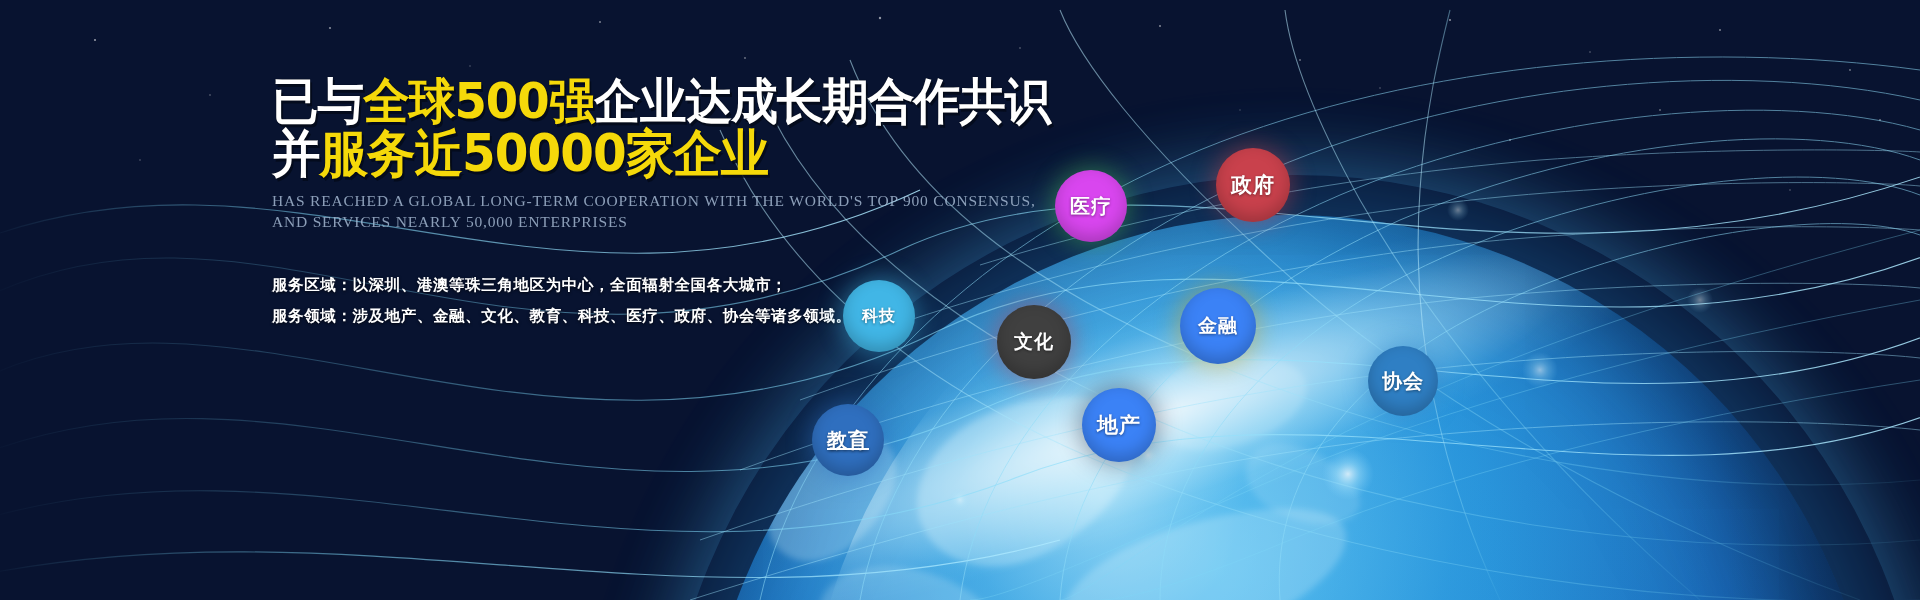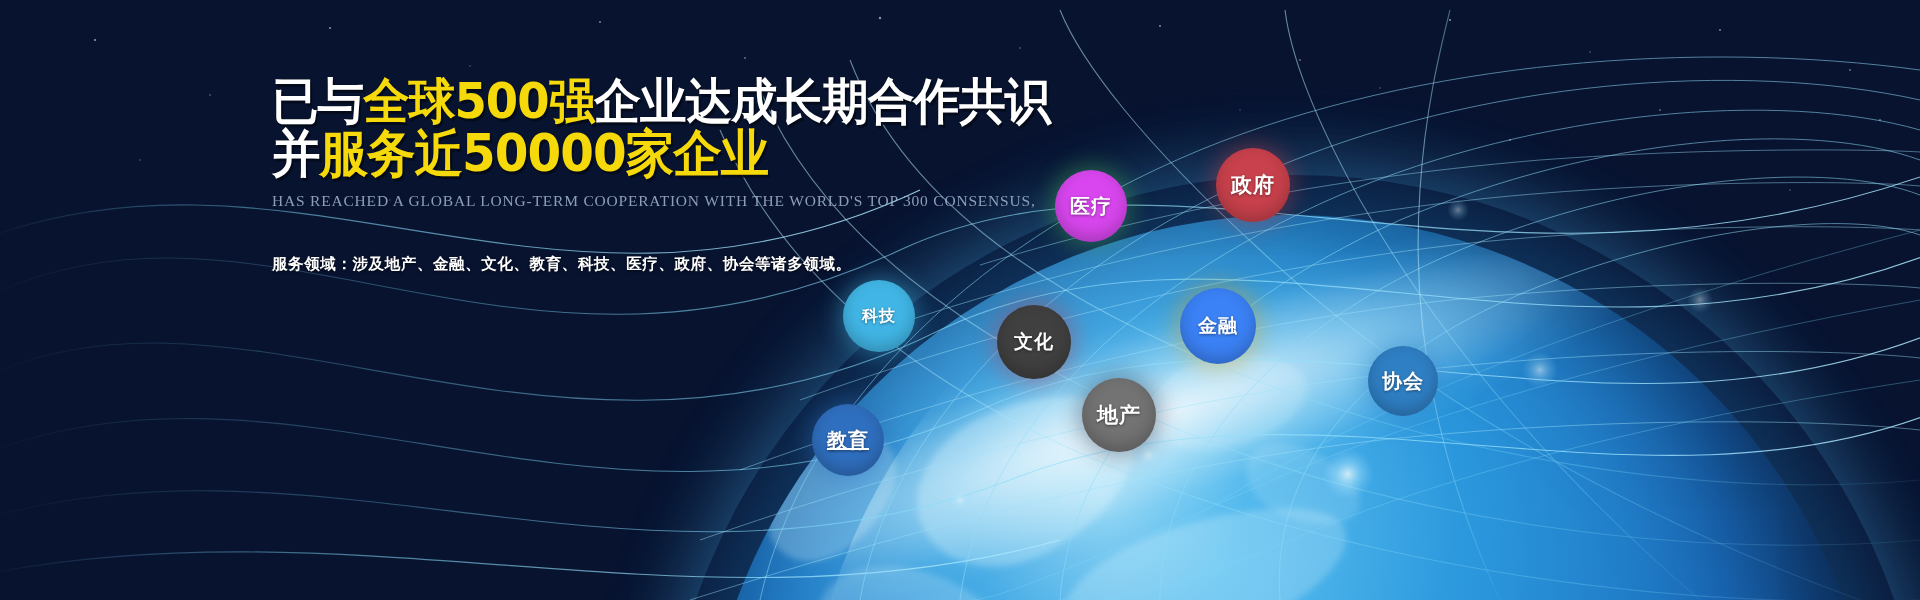--- a/index.html
+++ b/index.html
@@ -236,24 +236,26 @@
     <div class="headline">
       <div class="hl-line l1">
         <span class="w">已与</span><span class="y">全球500强</span><span class="w">企业达成长期合作共识</span>
       </div>
       <div class="hl-line l2">
         <span class="w">并</span><span class="y">服务近50000家企业</span>
       </div>
     </div>
 
     <div class="subeng">
-      <div>HAS REACHED A GLOBAL LONG-TERM COOPERATION WITH THE WORLD'S TOP 300 CONSENSUS,</div>
+      <div>HAS REACHED A GLOBAL LONG-TERM COOPERATION WITH THE WORLD'S TOP 900 CONSENSUS,</div>
+      <div>AND SERVICES NEARLY 50,000 ENTERPRISES</div>
     </div>
 
     <div class="body">
+      <div class="body-line">服务区域：以深圳、港澳等珠三角地区为中心，全面辐射全国各大城市；</div>
       <div class="body-line">服务领域：涉及地产、金融、文化、教育、科技、医疗、政府、协会等诸多领域。</div>
     </div>
 
   </div>
 
   <div id="node-host">
       <div class="node" style="left: 1216px; top: 148px; width: 74px; height: 74px; font-size: 21px; background: rgb(201, 65, 76); box-shadow: rgba(201, 65, 76, 0.4) 0px 0px 22px 4px, rgba(0, 0, 0, 0.22) 0px -6px 16px inset;">
         <span>政府</span>
       </div>
       <div class="node" style="left: 1055px; top: 170px; width: 72px; height: 72px; font-size: 20px; background: #d946ef; box-shadow: rgba(76, 187, 82, 0.4) 0px 0px 22px 4px, rgba(0, 0, 0, 0.22) 0px -6px 16px inset;">
@@ -264,21 +266,21 @@
       </div>
       <div class="node" style="left: 997px; top: 305px; width: 74px; height: 74px; font-size: 19px; background: #404040; box-shadow: rgba(192, 57, 75, 0.4) 0px 0px 22px 4px, rgba(0, 0, 0, 0.22) 0px -6px 16px inset;">
         <span>文化</span>
       </div>
       <div class="node" style="left: 1180px; top: 288px; width: 76px; height: 76px; font-size: 19px; background: #3b82f6; box-shadow: rgba(224, 164, 23, 0.4) 0px 0px 22px 4px, rgba(0, 0, 0, 0.22) 0px -6px 16px inset;">
         <span>金融</span>
       </div>
       <div class="node" style="left: 1368px; top: 346px; width: 70px; height: 70px; font-size: 20px; background: rgb(47, 127, 196); box-shadow: rgba(47, 127, 196, 0.4) 0px 0px 22px 4px, rgba(0, 0, 0, 0.22) 0px -6px 16px inset;">
         <span>协会</span>
       </div>
-      <div class="node" style="left: 1082px; top: 378px; width: 74px; height: 74px; font-size: 21px; background: #737373; box-shadow: rgba(19, 34, 63, 0.4) 0px 0px 22px 4px, rgba(0, 0, 0, 0.22) 0px -6px 16px inset;">
+      <div class="node" style="left: 1082px; top: 388px; width: 74px; height: 74px; font-size: 21px; background: #3b82f6; box-shadow: rgba(19, 34, 63, 0.4) 0px 0px 22px 4px, rgba(0, 0, 0, 0.22) 0px -6px 16px inset;">
         <span>地产</span>
       </div>
       <div class="node" style="left: 812px; top: 404px; width: 72px; height: 72px; font-size: 20px; background: rgb(47, 111, 191); box-shadow: rgba(47, 111, 191, 0.4) 0px 0px 22px 4px, rgba(0, 0, 0, 0.22) 0px -6px 16px inset; text-decoration: underline;">
         <span>教育</span>
       </div>
     </div>
 
 </div>
 
 </body></html>

